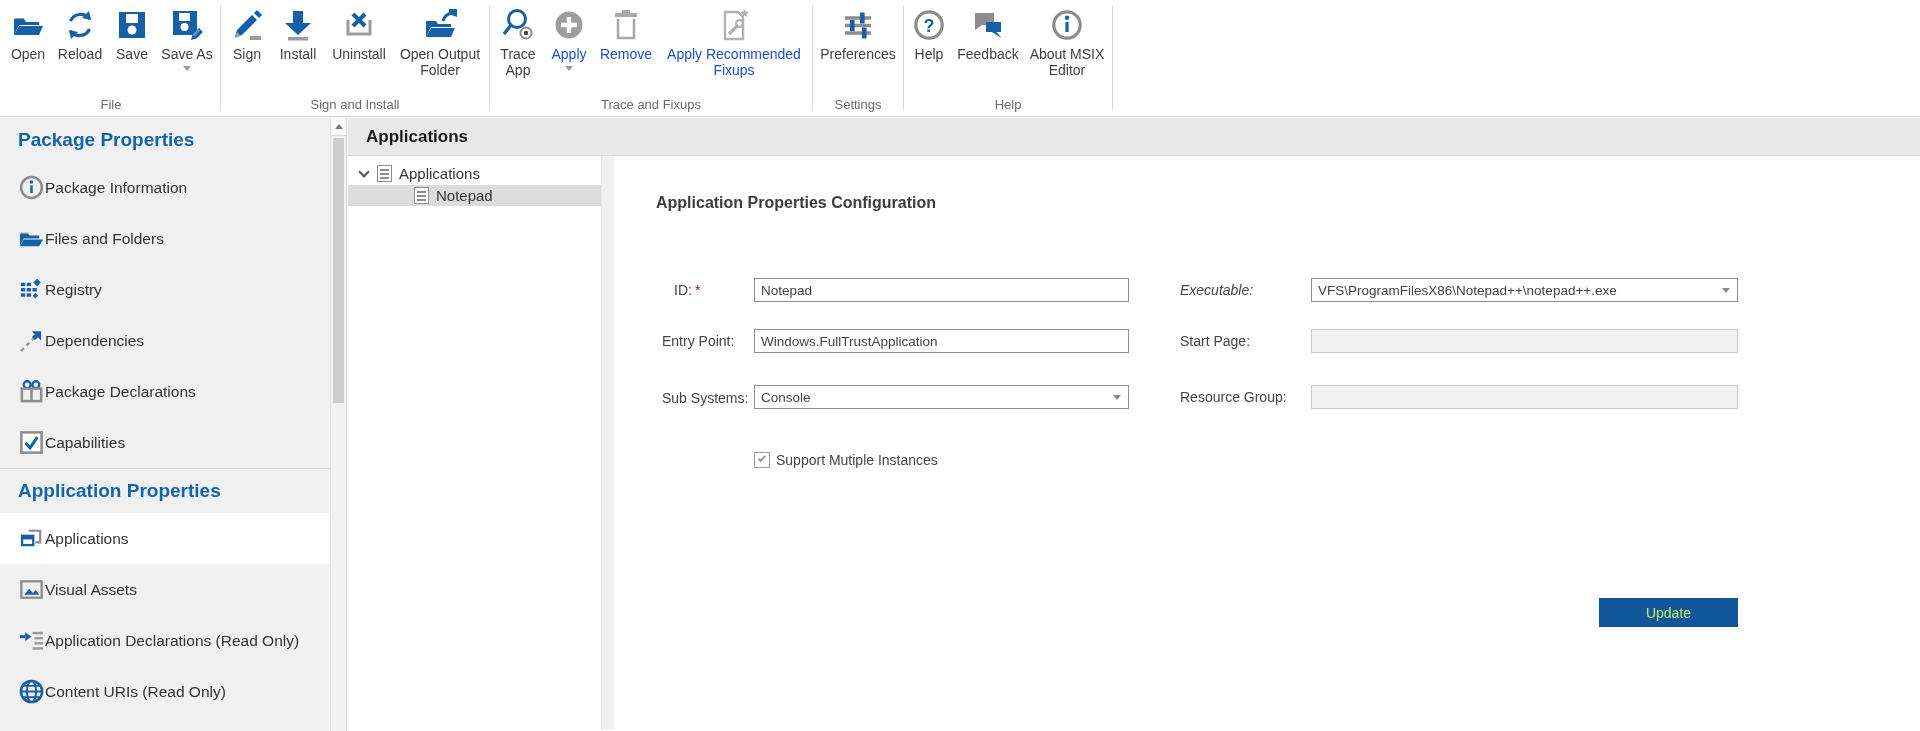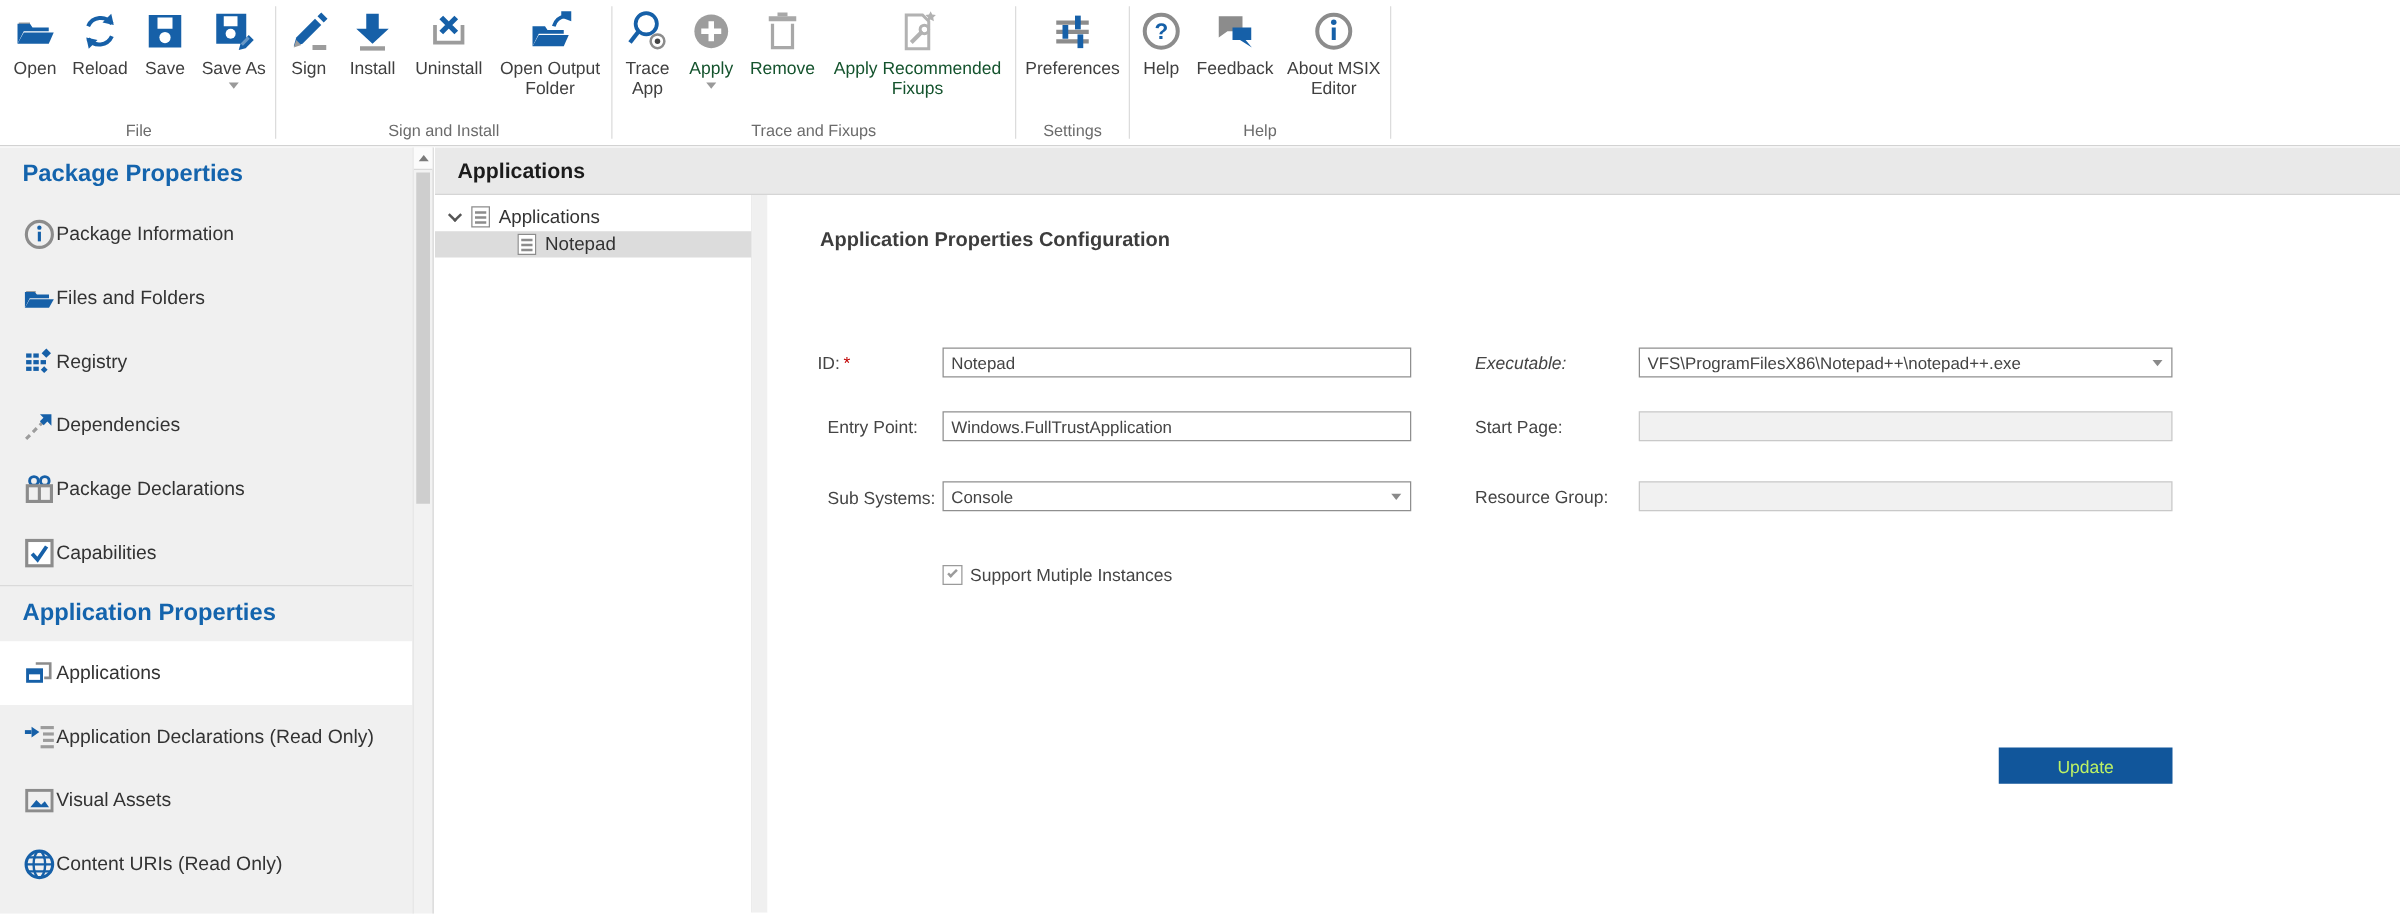--- a/index.html
+++ b/index.html
@@ -10,21 +10,21 @@
   
   .ribbon { position:absolute; top:0; left:0; right:0; height:117px; background:#fff;
             border-bottom:1px solid #d2d2d2; display:flex; align-items:stretch; padding-left:4px; }
   .rb-group { display:flex; flex-direction:column; }
   .rb-buttons { display:flex; flex:1; align-items:flex-start; }
   .rb-group-label { text-align:center; font-size:13px; color:#6b6b6b; padding-bottom:4px; white-space:nowrap; }
   .rb-sep { width:1px; background:#dcdcdc; margin:5px 2px; }
   .rb-btn { display:flex; flex-direction:column; align-items:center; padding-top:7px;
             font-size:14px; line-height:16px; color:#3f3f3f; text-align:center; cursor:default; }
   .rb-btn svg { width:36px; height:36px; margin-bottom:3px; flex:none; }
-  .rb-btn.disabled { color:#14532d; }
+  .rb-btn.disabled { color:#1d4ed8; }
   .rb-chevron { width:0; height:0; margin-top:4px; border-left:4px solid transparent;
                 border-right:4px solid transparent; border-top:5px solid #9a9a9a; }
 
   
   .sidebar { position:absolute; left:0; top:118px; width:330px; bottom:0; background:#f0f0f0; }
   .sb-header { height:44px; display:flex; align-items:center; padding-left:18px;
                font-size:19px; font-weight:bold; color:#1464ad; }
   .sb-item { height:51px; display:flex; align-items:center; padding-left:18px; gap:0;
              font-size:15.5px; color:#333; cursor:default; }
   .sb-item svg { width:27px; height:27px; flex:none; }
@@ -54,21 +54,21 @@
                    transform:rotate(45deg); margin:0 9px 3px 12px; flex:none; }
   .doc-icon { width:15px; height:17px; background:#fff; border:1px solid #8c8c8c; position:relative;
               margin-right:7px; flex:none; }
   .doc-icon::before { content:""; position:absolute; left:2px; right:2px; top:3px; height:1.5px;
                       background:#8c8c8c; box-shadow:0 4px 0 #8c8c8c, 0 8px 0 #8c8c8c; }
   .tree-row.child .indent { width:66px; flex:none; }
 
   .panel-gap { width:12px; background:#f0f0f0; }
   .form-panel { flex:1; position:relative; background:#fff; }
 
-  .form-heading { position:absolute; left:42px; top:28px; font-size:16px; font-weight:bold; color:#3d3d3d;text-align:center; }
+  .form-heading { position:absolute; left:42px; top:38px; font-size:16px; font-weight:bold; color:#3d3d3d;text-align:center; }
   .f-label { position:absolute; font-size:14px; color:#444; height:24px; line-height:24px; white-space:nowrap; }
   .req { color:#c00000; margin-left:3px; }
   .f-input { position:absolute; height:24px; border:1px solid #8f8f8f; background:#fff;
              font-family:"Liberation Sans",sans-serif; font-size:13.5px; color:#444; padding:0 6px; }
   .f-input.disabled { background:#f1f1f1; border:1px solid #c9c9c9; }
   .combo-arrow { position:absolute; width:0; height:0; border-left:4px solid transparent;
                  border-right:4px solid transparent; border-top:5px solid #8a8a8a; }
   .checkbox { position:absolute; width:16px; height:16px; background:#fff; border:1px solid #9a9a9a; }
   .checkbox .check { position:absolute; left:3px; top:3px; width:8px; height:4px;
                      border-left:2px solid #9b9b9b; border-bottom:2px solid #9b9b9b; transform:rotate(-45deg); }
@@ -320,40 +320,40 @@
     <div class="sb-item selected">
       <svg viewBox="0 0 28 28">
         <path fill="none" stroke="#8c8c8c" stroke-width="2.2" d="M11 6h12v12h-5"></path>
         <rect x="3" y="10" width="14" height="12" fill="#1660a8"></rect>
         <rect x="5.4" y="15" width="9.2" height="4.6" fill="#fff"></rect>
       </svg>
       <span>Applications</span>
     </div>
     <div class="sb-item">
       <svg viewBox="0 0 28 28">
+        <rect x="3.5" y="5.5" width="21" height="17" fill="none" stroke="#8c8c8c" stroke-width="2.4"></rect>
+        <path fill="#1660a8" d="M6.5 19.5l5-6 4 4 3-3 3.5 5z"></path>
+      </svg>
+      <span>Visual Assets</span>
+    </div>
+    <div class="sb-item">
+      <svg viewBox="0 0 28 28">
         <rect x="2" y="8.4" width="5.5" height="3.2" fill="#1660a8"></rect>
         <path fill="#1660a8" d="M7.5 5.5l6.5 4.5-6.5 4.5z"></path>
         <g fill="#9c9c9c">
           <rect x="15" y="5" width="11" height="2.6"></rect>
           <rect x="17" y="10.3" width="9" height="2.6"></rect>
           <rect x="17" y="15.6" width="9" height="2.6"></rect>
           <rect x="15" y="20.9" width="11" height="2.6"></rect>
         </g>
       </svg>
       <span>Application Declarations (Read Only)</span>
     </div>
     <div class="sb-item">
       <svg viewBox="0 0 28 28">
-        <rect x="3.5" y="5.5" width="21" height="17" fill="none" stroke="#8c8c8c" stroke-width="2.4"></rect>
-        <path fill="#1660a8" d="M6.5 19.5l5-6 4 4 3-3 3.5 5z"></path>
-      </svg>
-      <span>Visual Assets</span>
-    </div>
-    <div class="sb-item">
-      <svg viewBox="0 0 28 28">
         <circle cx="14" cy="14" r="11" fill="none" stroke="#1660a8" stroke-width="2.6"></circle>
         <ellipse cx="14" cy="14" rx="4.8" ry="11" fill="none" stroke="#1660a8" stroke-width="2"></ellipse>
         <path stroke="#1660a8" stroke-width="2" fill="none" d="M3.4 14h21.2M5.2 8.2h17.6M5.2 19.8h17.6"></path>
       </svg>
       <span>Content URIs (Read Only)</span>
     </div>
   </div>
 
   <div class="sb-scroll">
     <div class="sb-scroll-btn">
@@ -377,21 +377,21 @@
           <span class="doc-icon"></span>
           <span>Notepad</span>
         </div>
       </div>
 
       <div class="panel-gap"></div>
 
       <div class="form-panel">
         <div class="form-heading">Application Properties Configuration</div>
 
-        <div class="f-label" style="left:40px; top:122px;">
+        <div class="f-label" style="left:60px; top:122px;">
           <span>ID:</span><span class="req">*</span>
         </div>
         <input class="f-input" style="left: 140px; top: 122px; width: 375px;" value="Notepad">
         <div class="f-label" style="left:566px; top:122px;font-style:italic;">Executable:</div>
         <input class="f-input" style="left: 697px; top: 122px; width: 427px; padding-right: 22px;" value="VFS\ProgramFilesX86\Notepad++\notepad++.exe">
         <span class="combo-arrow" style="left:1108px; top:132px;"></span>
 
         <div class="f-label" style="left:48px; top:173px;">Entry Point:</div>
         <input class="f-input" style="left: 140px; top: 173px; width: 375px;" value="Windows.FullTrustApplication">
         <div class="f-label" style="left:566px; top:173px;">Start Page:</div>

